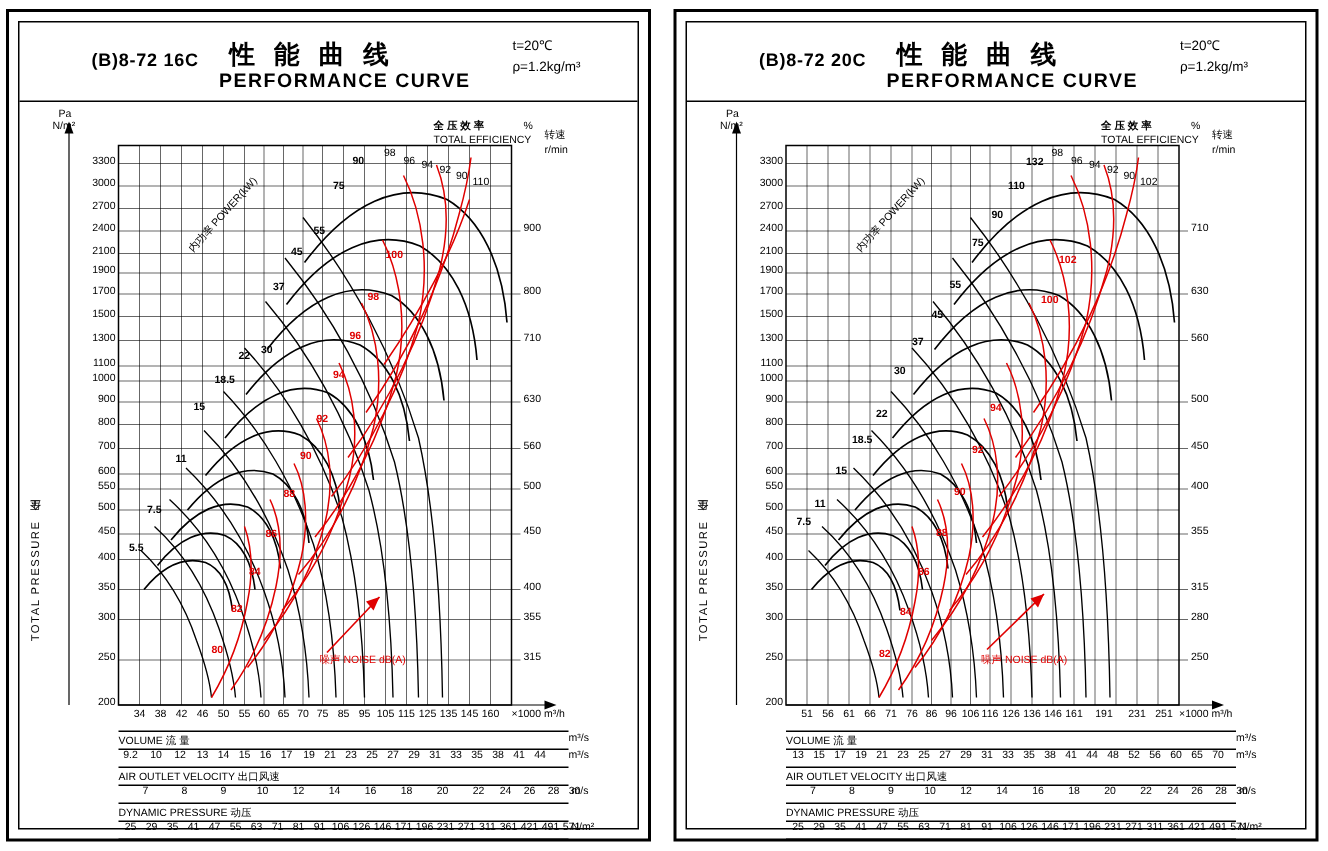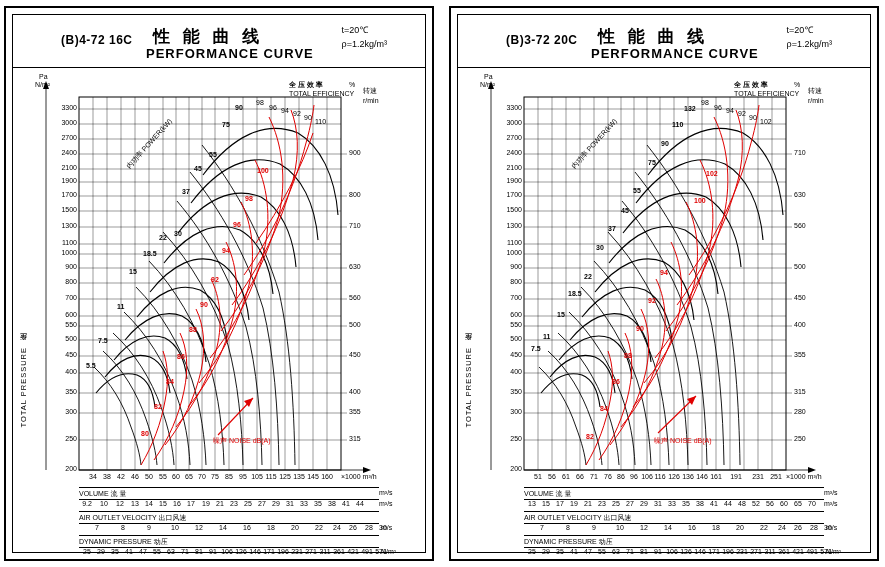--- a/index.html
+++ b/index.html
@@ -28,21 +28,21 @@
 </style>
 </head>
 <body>
 
 <div id="root">
 
   <div class="panel left">
     <div class="inner">
 
       <div class="hdr">
-        <div class="model">(B)4-72 16C</div>
+        <div class="model">(B)8-72 16C</div>
         <div class="cn-title">性 能 曲 线</div>
         <div class="en-title">PERFORMANCE CURVE</div>
         <div class="cond">
           <div>t=20℃</div>
           <div>ρ=1.2kg/m³</div>
         </div>
       </div>
 
       <div class="hline" style="top:52px;right:0;"></div>
 
@@ -335,21 +335,21 @@
         <div class="rowline" style="top:72px;"></div>
       </div>
 
     </div>
   </div>
 
   <div class="panel right">
     <div class="inner">
 
       <div class="hdr">
-        <div class="model">(B)3-72 20C</div>
+        <div class="model">(B)8-72 20C</div>
         <div class="cn-title">性 能 曲 线</div>
         <div class="en-title">PERFORMANCE CURVE</div>
         <div class="cond">
           <div>t=20℃</div>
           <div>ρ=1.2kg/m³</div>
         </div>
       </div>
 
       <div class="hline" style="top:52px;right:0;"></div>
 

